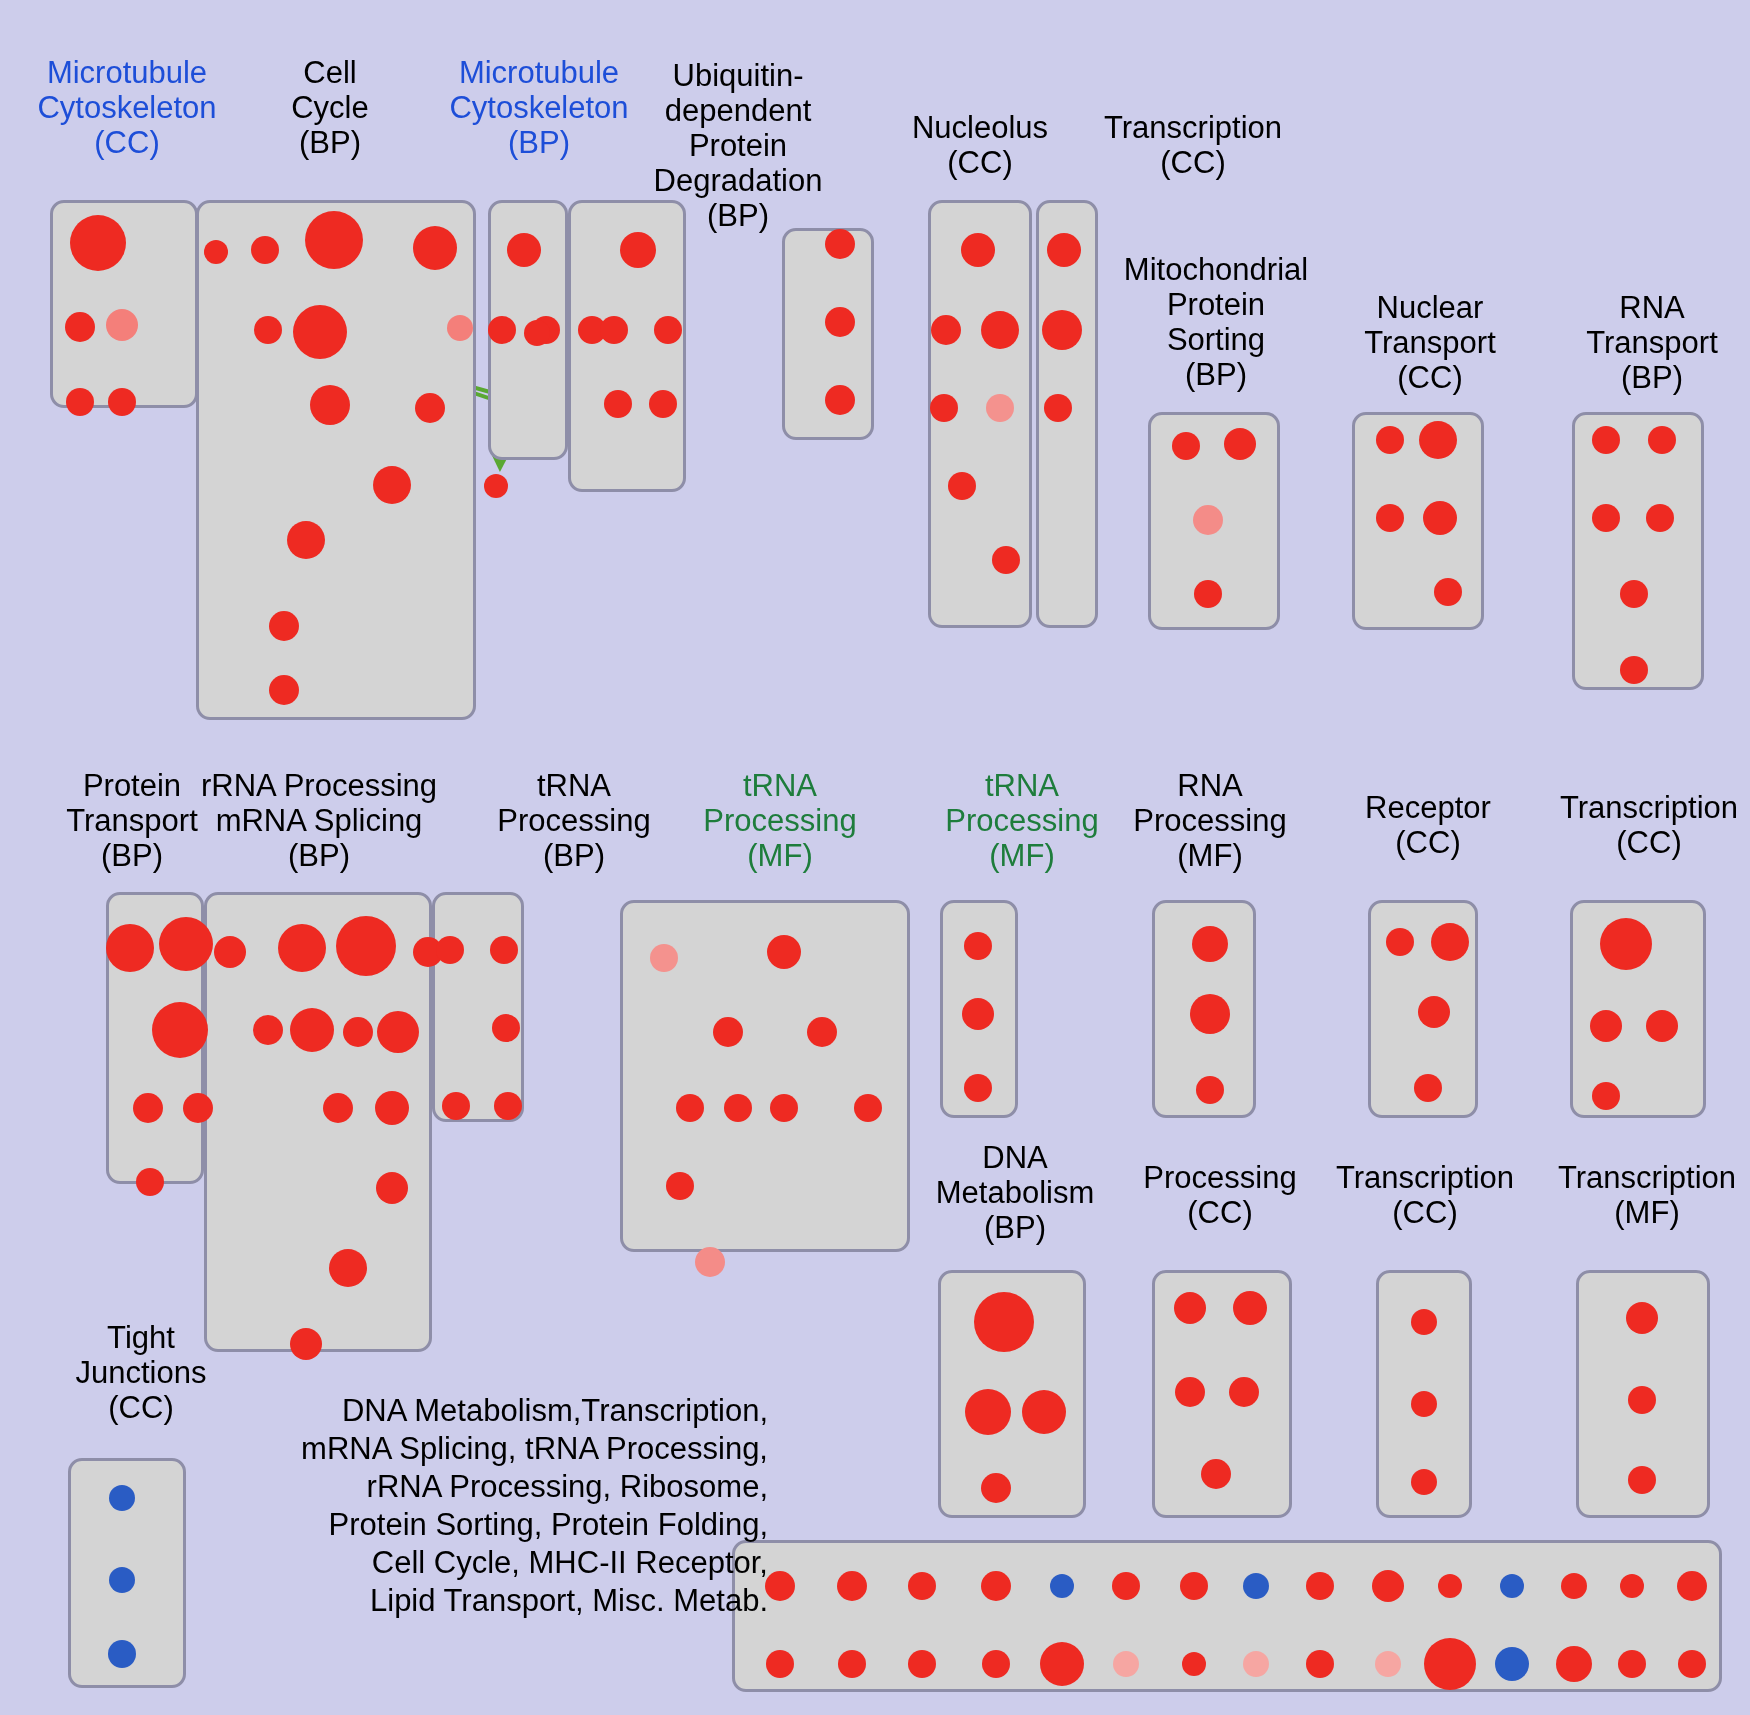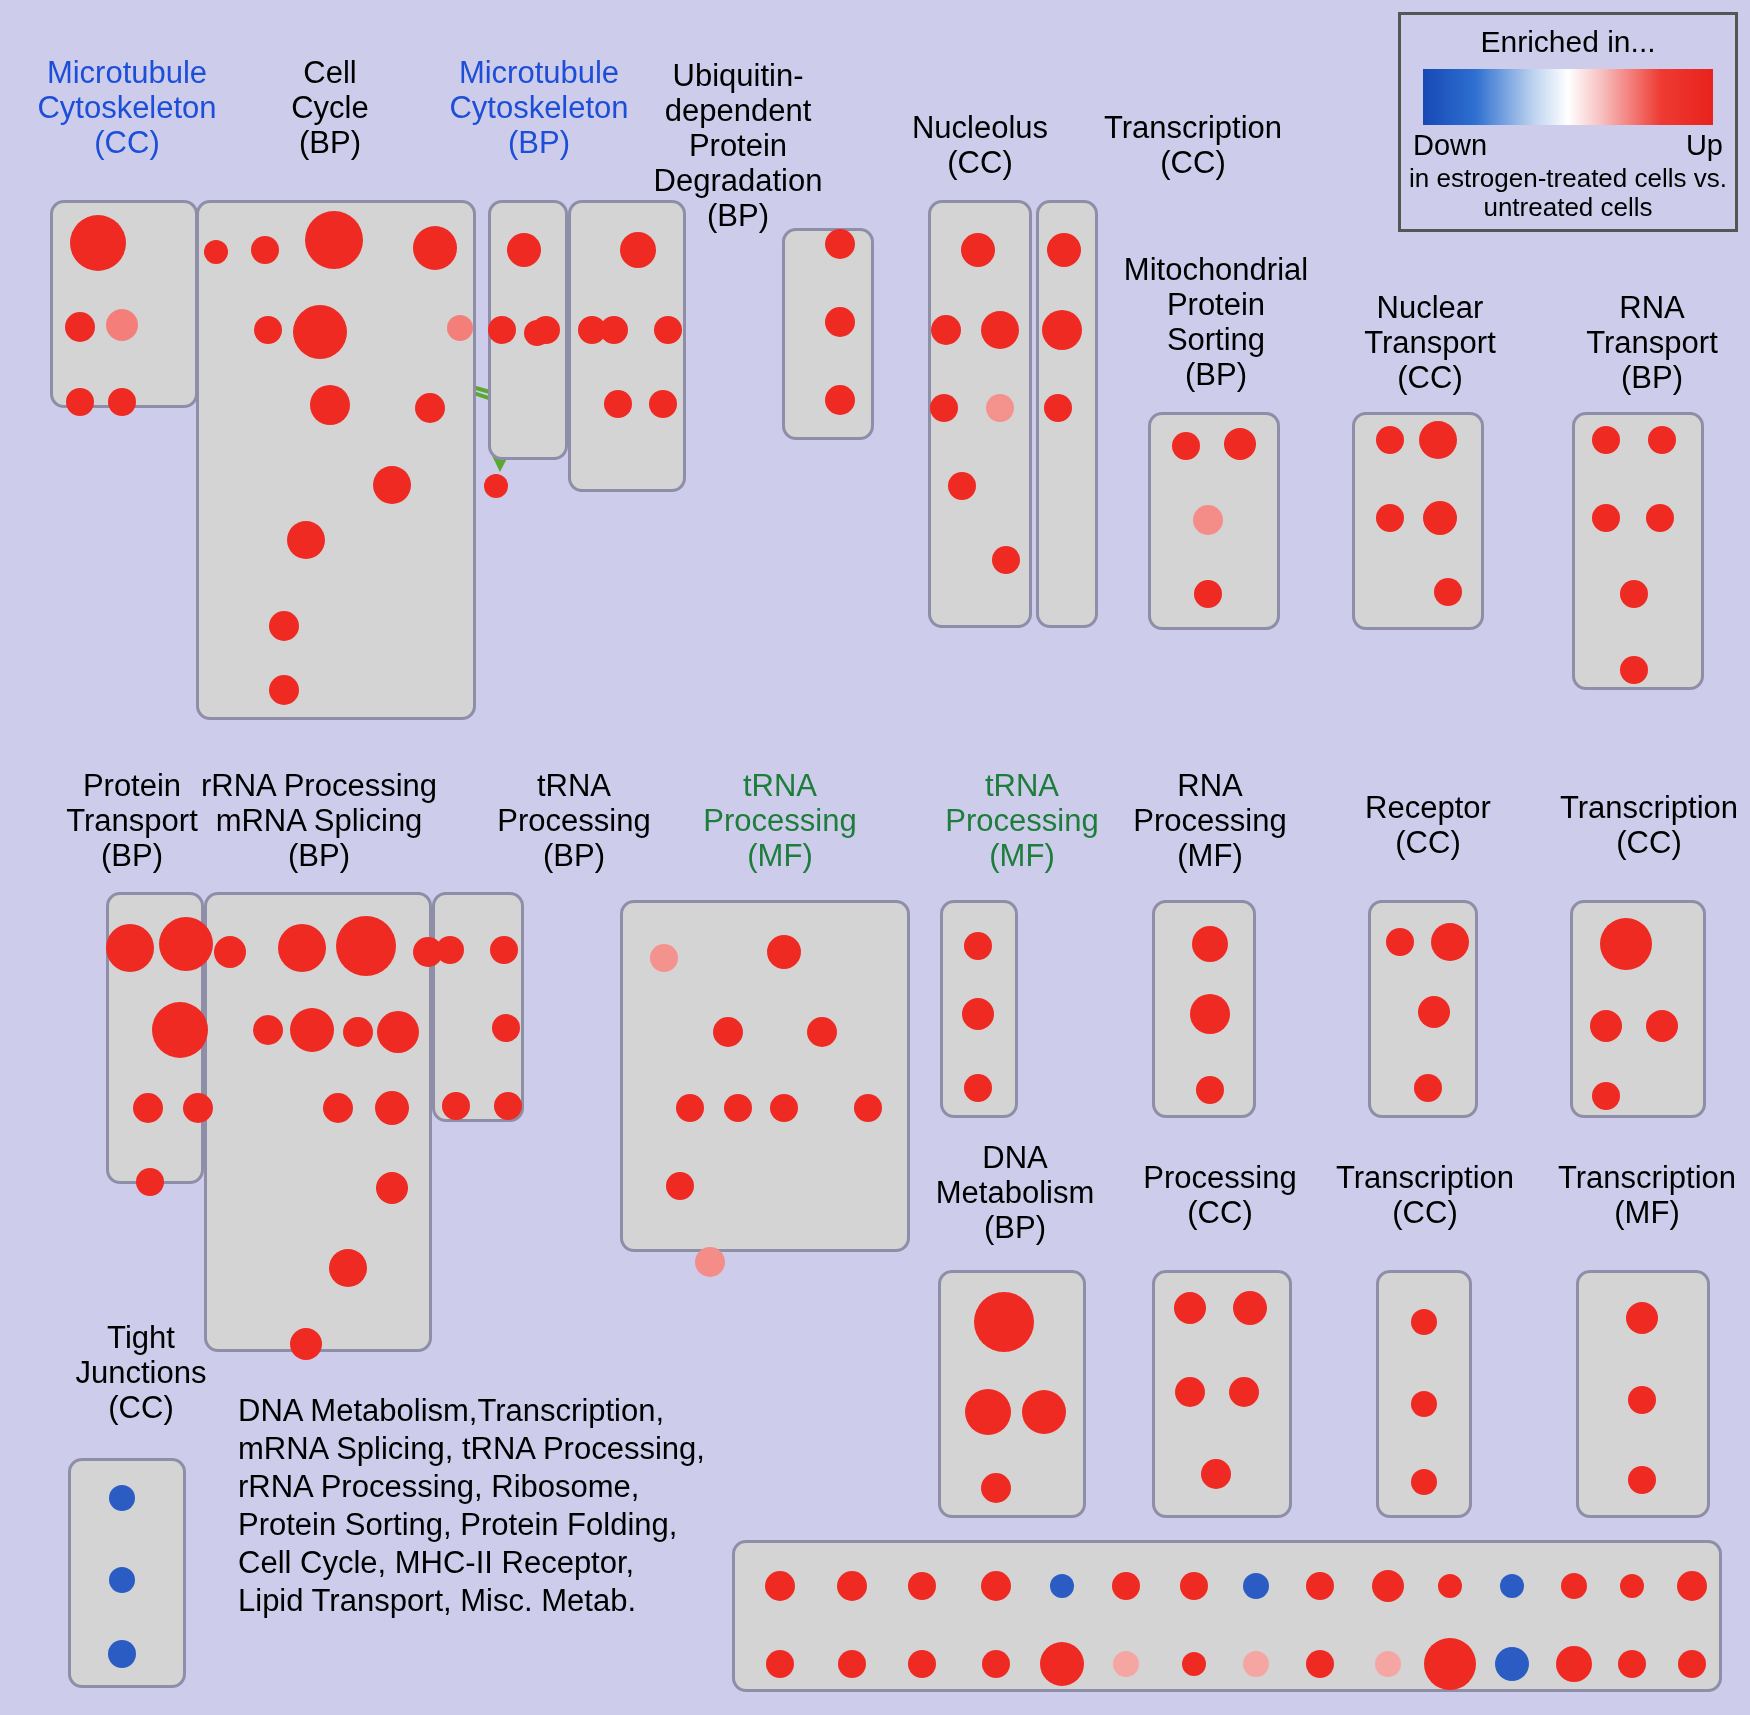--- a/index.html
+++ b/index.html
@@ -429,31 +429,21 @@
 (CC)</div>
       <div class="label" style="left: 1330px; top: 1160px; width: 190px;">Transcription
 (CC)</div>
       <div class="label" style="left: 1552px; top: 1160px; width: 190px;">Transcription
 (MF)</div>
       <div class="label" style="left: 56px; top: 1320px; width: 170px;">Tight
 Junctions
 (CC)</div>
     </div>
 
-  <div class="bigtext" style="left:238px;top:1392px;width:520px;">DNA Metabolism,Transcription,
+  <div class="bigtext" style="left:248px;top:1392px;width:520px;text-align:right;">DNA Metabolism,Transcription,
 mRNA Splicing, tRNA Processing,
 rRNA Processing, Ribosome,
 Protein Sorting, Protein Folding,
 Cell Cycle, MHC-II Receptor,
 Lipid Transport, Misc. Metab.</div>
 
-  <div class="legendbox">
-    <div class="ttl">Enriched in...</div>
-    <div class="grad"></div>
-    <div class="lgrow">
-      <span>Down</span>
-      <span>Up</span>
-    </div>
-    <div class="lsub">in estrogen-treated cells
-vs. untreated cells</div>
-  </div>
 
 </div>
 
 </body></html>

